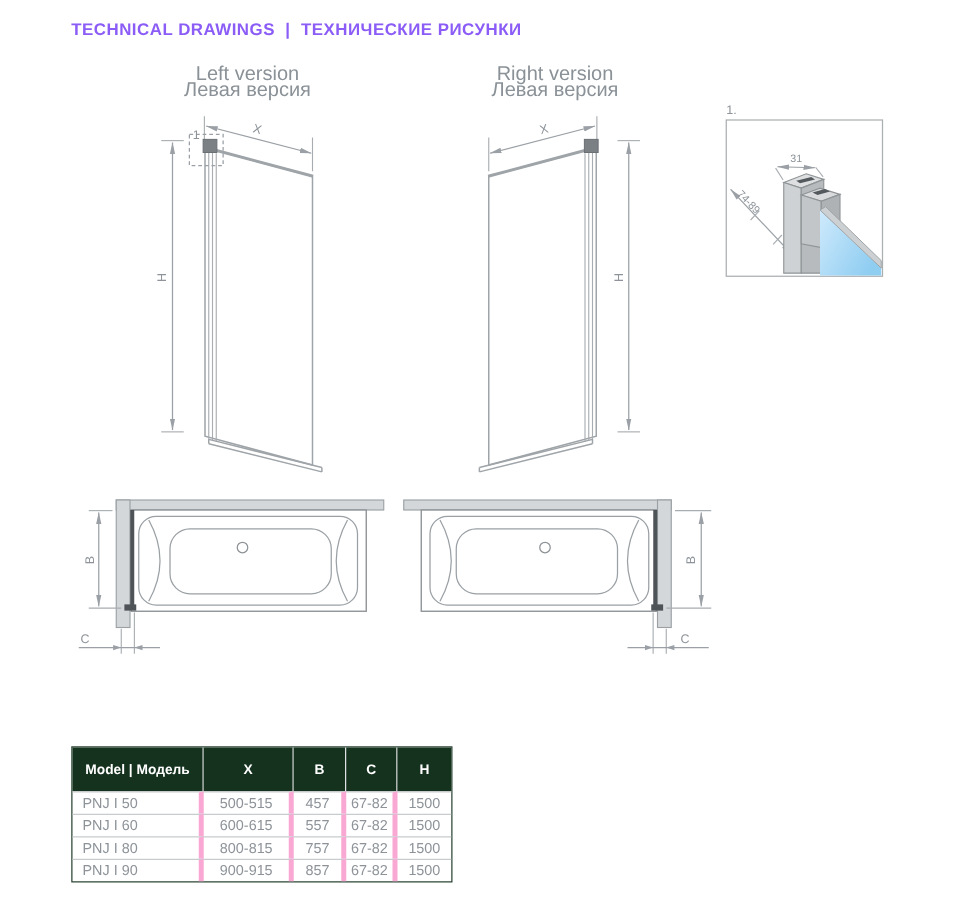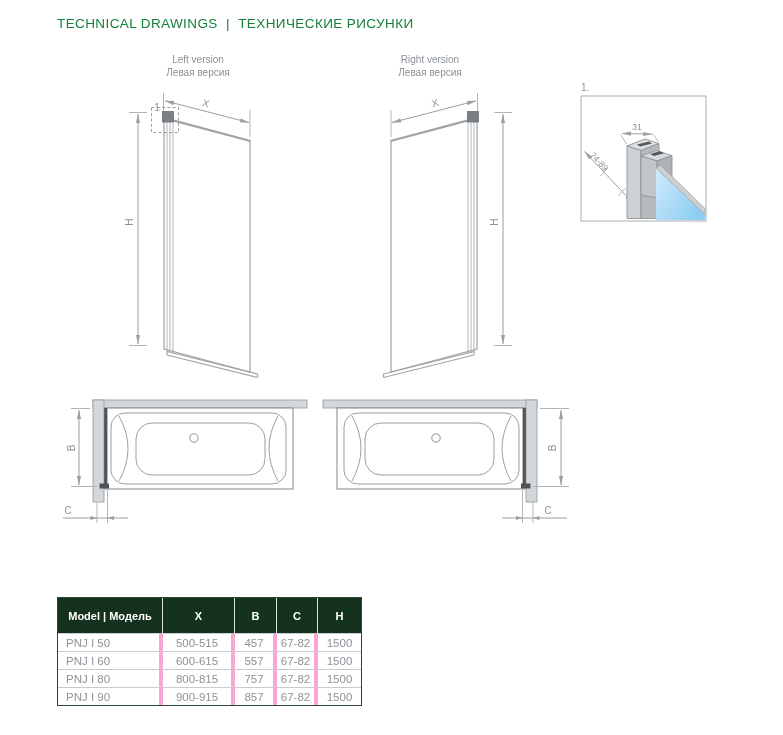--- a/index.html
+++ b/index.html
@@ -1,20 +1,20 @@
 <!DOCTYPE html>
 <html><head>
 <meta charset="utf-8">
 <style>
   html,body{margin:0;padding:0}
   body{width:783px;height:735px;background:#fff;font-family:"Liberation Sans",sans-serif;position:relative;overflow:hidden}
-  .title{position:absolute;left:57px;top:16px;font-size:13.5px;font-weight:normal;color:#15803d;letter-spacing:.4px;white-space:pre}
-  .vlabel{position:absolute;top:54px;font-size:10px;color:#8a9197;text-align:center;line-height:12.5px}
+  .title{position:absolute;left:57px;top:16px;font-size:13.5px;font-weight:bold;color:#8b5cf6;letter-spacing:.4px;white-space:pre}
+  .vlabel{position:absolute;top:54px;font-size:16px;color:#8a9197;text-align:center;line-height:12.5px}
   #vl-left{left:140px;width:116px}
-  #vl-right{left:372px;width:116px}
+  #vl-right{left:386px;width:116px}
   svg.sheet{position:absolute;left:0;top:0}
   .ln{stroke:#9fa4a8;stroke-width:1.2;fill:none}
   .lnthick{stroke:#9fa4a8;stroke-width:2.3;fill:none}
   .thin{stroke:#a8adb1;stroke-width:.9;fill:none}
   .dim{stroke:#9aa0a5;stroke-width:1;fill:none}
   .dash{stroke:#9aa0a5;stroke-width:1;fill:none;stroke-dasharray:3 2.3}
   .dimtxt{font-size:10px;fill:#8d9399;font-family:"Liberation Sans",sans-serif}
   .sm{font-size:8.5px}
   .wall{fill:#d4d7d9;stroke:#9aa0a4;stroke-width:.9}
   .darkel{fill:#4e5358}

